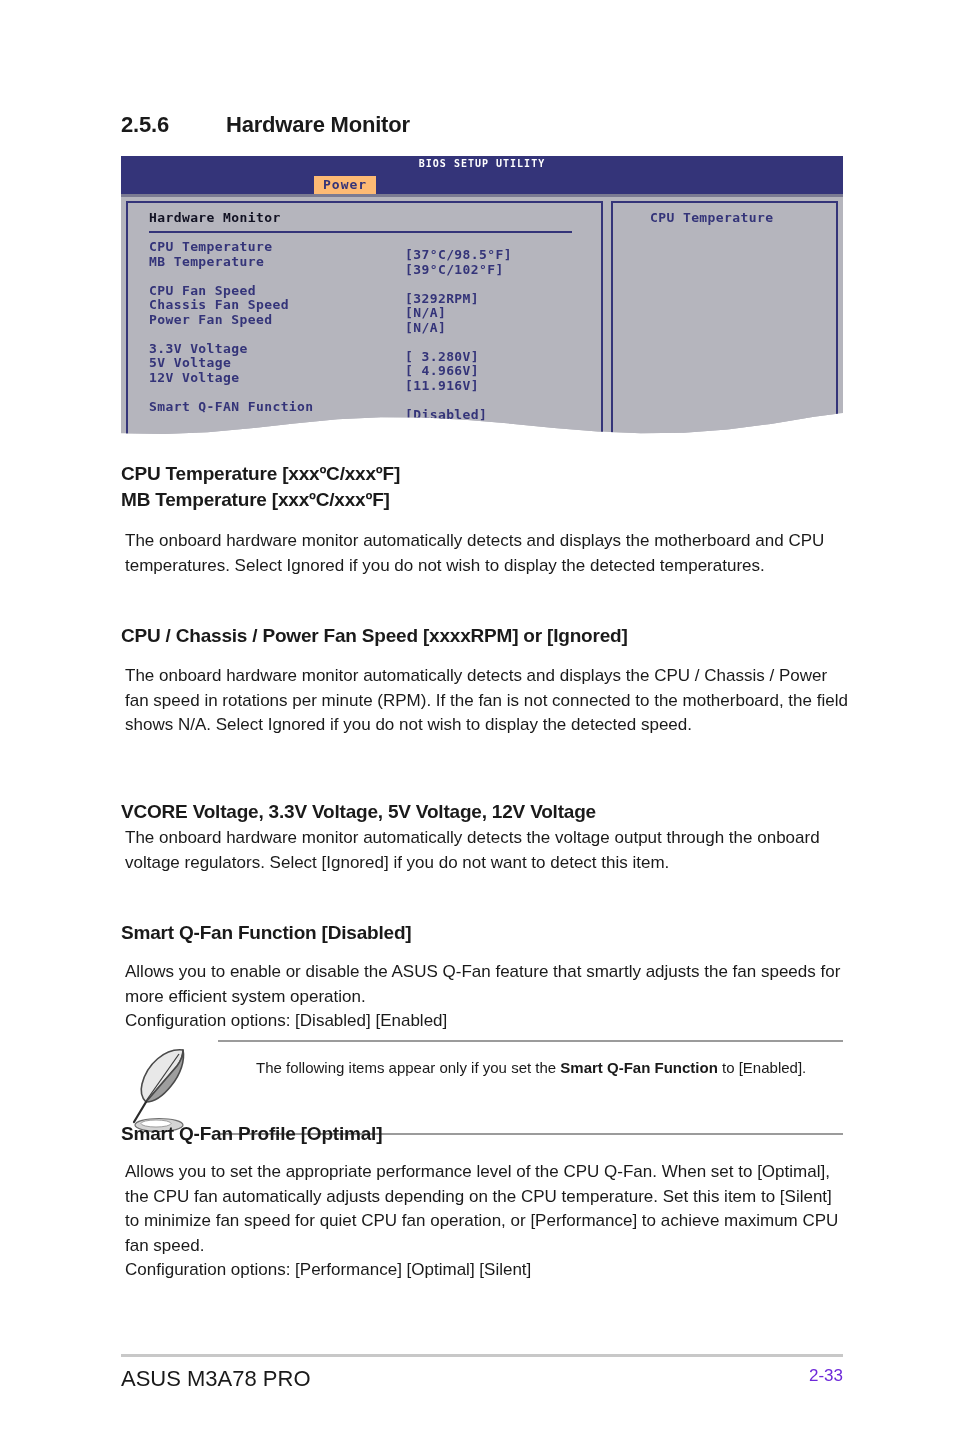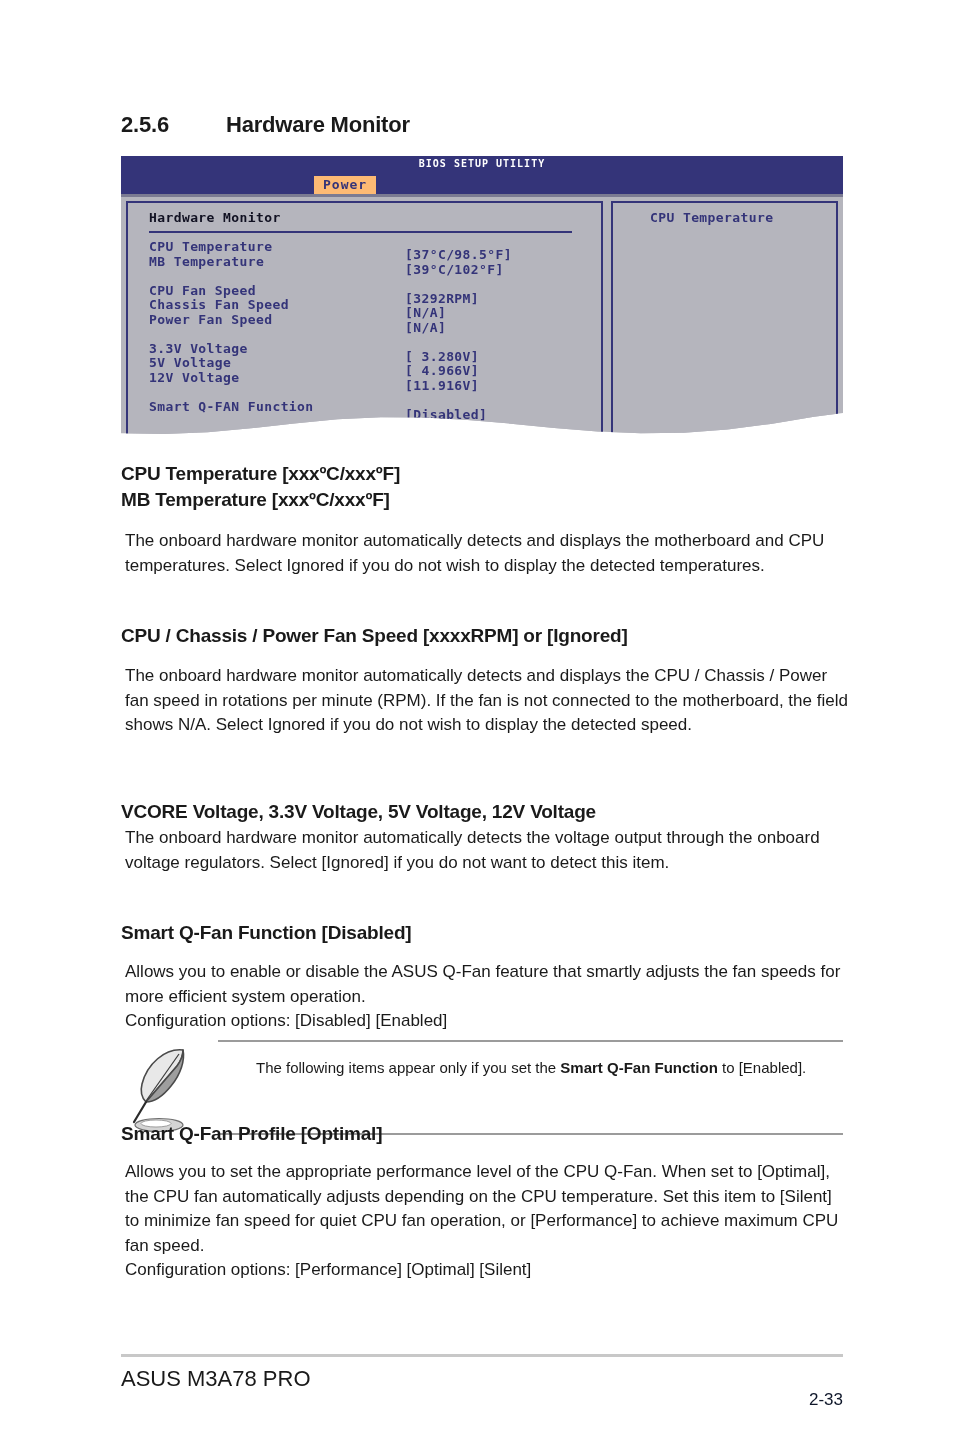--- a/index.html
+++ b/index.html
@@ -247,22 +247,21 @@
     font-size: 22px;
     color: #1a1a1a;
   }
   .footer-right {
     position: absolute;
     left: 600px;
     top: 1366px;
     width: 243px;
     text-align: right;
     font-size: 17px;
-    color: #0f172a;
-    margin-top: 24px;
+    color: #6d28d9;
   }
 </style>
 </head>
 <body>
 
 <div class="page">
 
   <div class="sec-head">
     <span class="sec-num">2.5.6</span>
     <span class="sec-title">Hardware Monitor</span>

